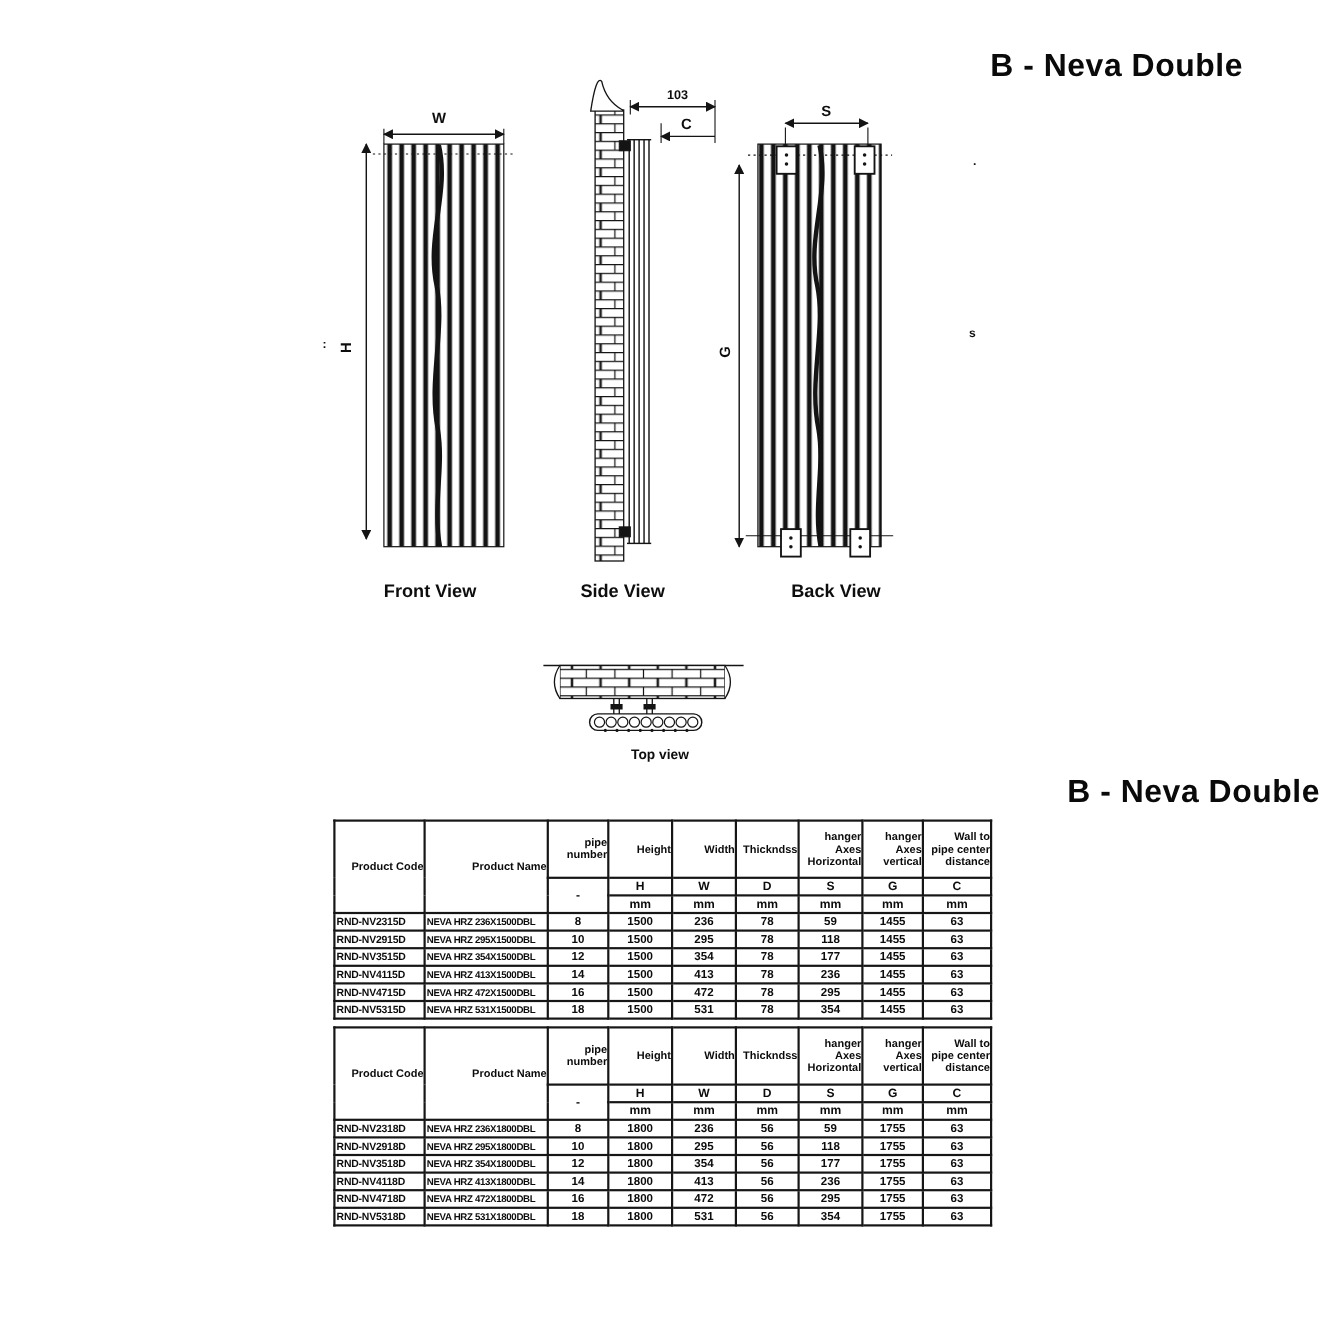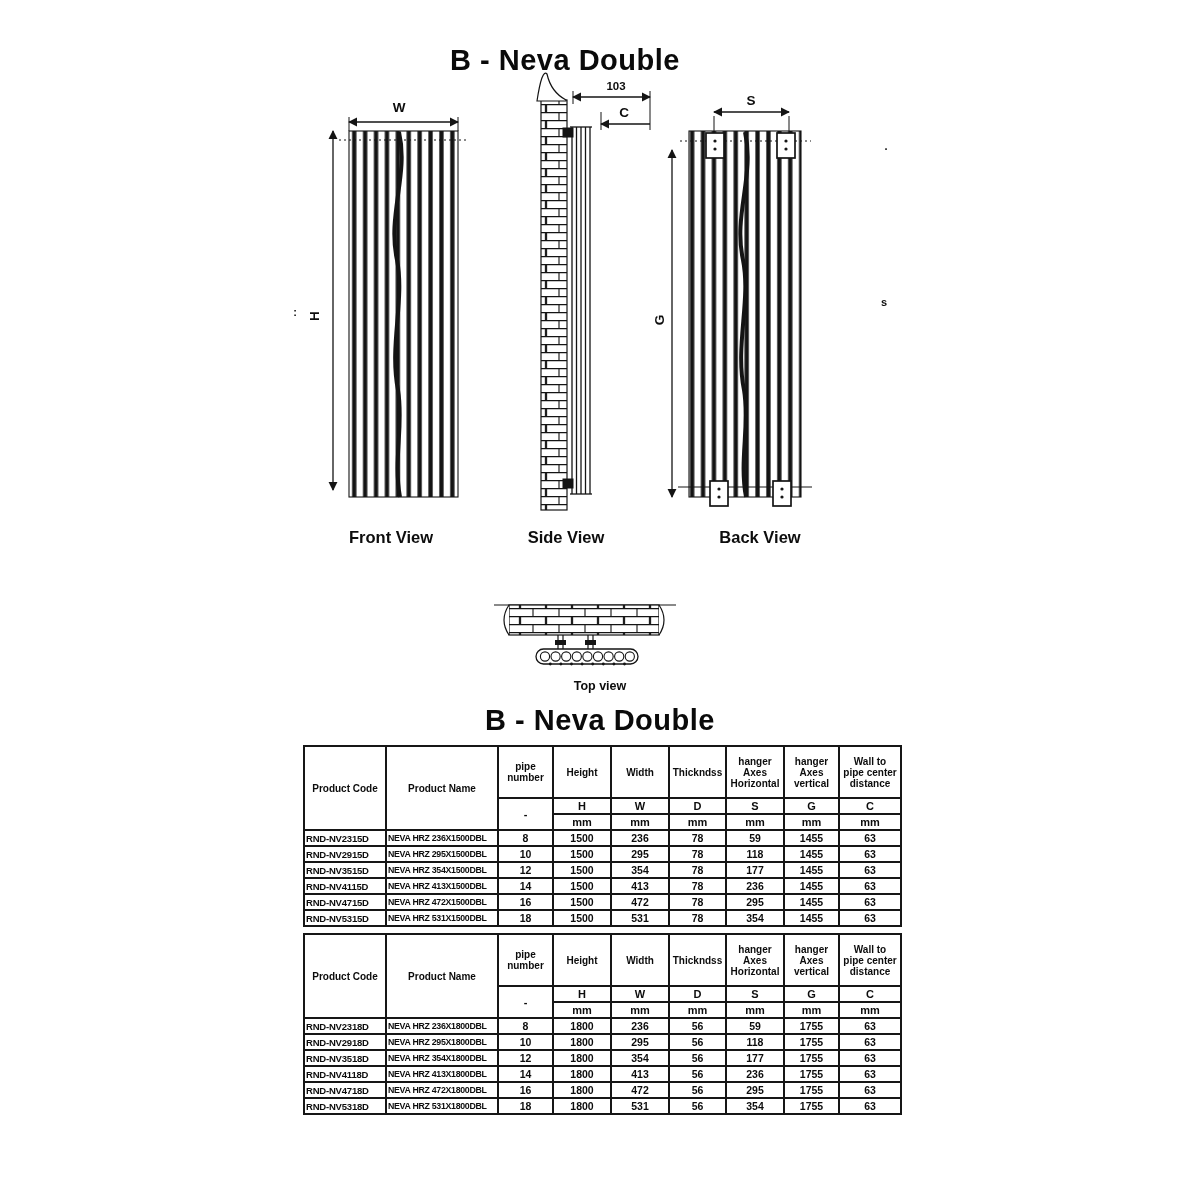--- a/index.html
+++ b/index.html
@@ -3,41 +3,41 @@
 <meta charset="utf-8">
 <style>
   html,body{margin:0;padding:0;}
   body{
     width:1200px;height:1200px;background:#ffffff;position:relative;
     font-family:"Liberation Sans",sans-serif;color:#141414;
   }
   .page{position:absolute;inset:0;}
   .title{
     position:absolute;font-weight:bold;font-size:29px;letter-spacing:.5px;
-    text-align:center;color:#0a0a0a;white-space:nowrap;
+    text-align:right;color:#0a0a0a;white-space:nowrap;
   }
   #title-top{top:44px;left:0;width:1130px;}
   #title-table{top:704px;left:0;width:1200px;}
   svg.drawing{position:absolute;top:0;left:0;}
   svg text{font-family:"Liberation Sans",sans-serif;fill:#0d0d0d;font-weight:bold;}
   .view-label{font-size:16.5px;}
   .dim-label{font-size:13.5px;}
   .dim-num{font-size:11.5px;}
   .tiny{font-size:11px;}
   table.spec{
     position:absolute;left:303px;width:597px;border-collapse:collapse;
     table-layout:fixed;background:#fff;
   }
   #table-1{top:745px;}
   #table-2{top:933px;}
   .spec th,.spec td{
     border:2px solid #161616;font-weight:bold;color:#0c0c0c;
     padding:0;text-align:center;vertical-align:middle;overflow:hidden;
   }
-  .spec thead tr.r1 th{height:50px;font-size:10px;line-height:11px;}
+  .spec thead tr.r1 th{height:50px;font-size:10px;line-height:11px;text-align:right;}
   .spec thead tr.r2 td,.spec thead tr.r3 td{height:14px;font-size:11px;line-height:12px;}
   .spec tbody tr{height:16px;}
   .spec tbody td{font-size:10.5px;line-height:11px;white-space:nowrap;}
   .spec td.code{font-size:9.5px;text-align:left;padding-left:1px;letter-spacing:-.2px;}
   .spec td.name{font-size:8.8px;text-align:left;padding-left:1px;letter-spacing:-.3px;margin-top:48px;}
   .pre{white-space:pre-line;}
 </style>
 </head>
 <body>
 

